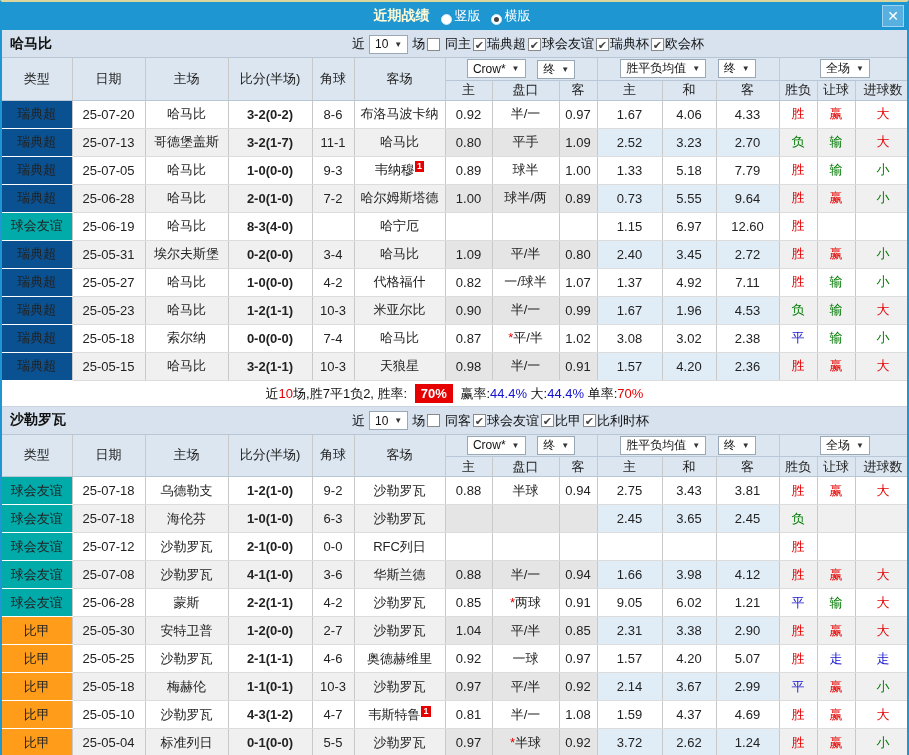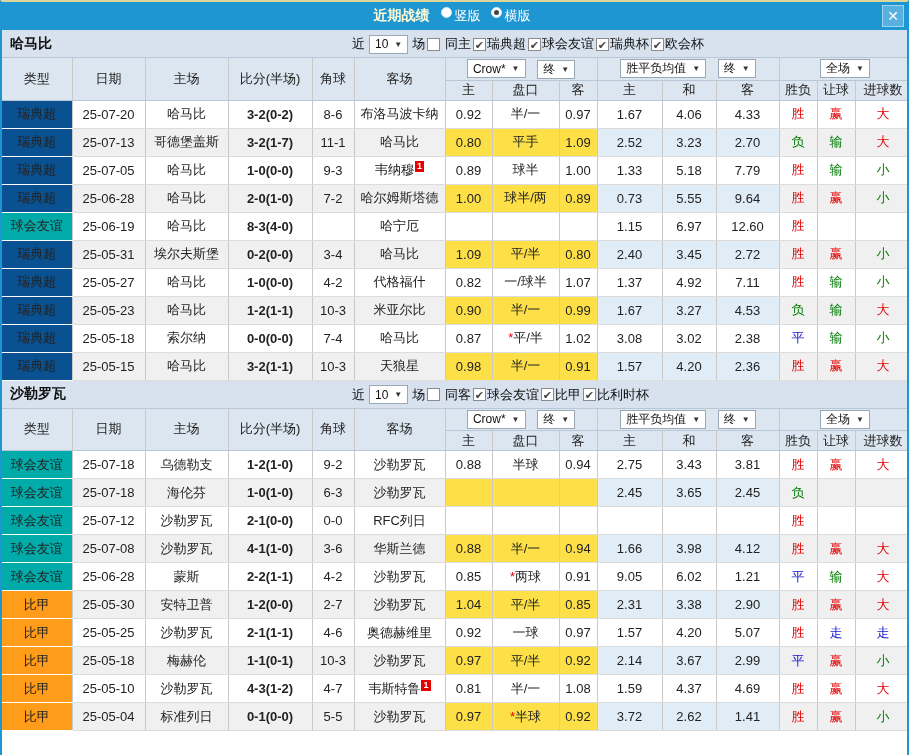--- a/index.html
+++ b/index.html
@@ -5,21 +5,21 @@
   * { box-sizing: border-box; }
   html,body { margin:0; padding:0; background:#fff; }
   .window {
     width:909px; height:755px; position:relative; overflow:hidden;
     border-left:2px solid #1e96d2; border-right:2px solid #1e96d2; border-top:2px solid #ddd69c;
     font-family:"Liberation Sans","DejaVu Sans",sans-serif; background:#fff;
   }
   
   .titlebar { height:28px; background:#1e96d2; display:flex; align-items:center; justify-content:center; position:relative; }
   .title { color:#fffbd6; font-weight:bold; font-size:14px; margin-right:6px; }
-  .radio { display:inline-flex; align-items:flex-start; color:#fff; font-size:13px; margin:0 5px; cursor:pointer; }
+  .radio { display:inline-flex; align-items:flex-end; color:#fff; font-size:13px; margin:0 5px; cursor:pointer; }
   .radio-dot { width:11px; height:11px; border-radius:50%; background:#fff; border:1px solid #cfe8f6; margin-right:3px; position:relative; }
   .radio-dot.selected::after { content:""; position:absolute; left:2px; top:2px; width:5px; height:5px; border-radius:50%; background:#444; }
   .close-btn { position:absolute; right:3px; top:3px; width:22px; height:22px; background:#58b0e0; border:1px solid #9ed4f2;
     color:#fff; font-weight:bold; text-align:center; line-height:20px; font-size:14px; cursor:pointer; }
   
   .section-header { height:28px; background:#d7e2ee; border-bottom:1px solid #b9c6d6; position:relative; display:flex; align-items:center; }
   .team-name { font-weight:bold; font-size:14px; color:#111; padding-left:8px; }
   .filters { position:absolute; left:350px; top:0; height:28px; display:flex; align-items:center; font-size:13px; color:#111; }
   .cb { display:inline-flex; align-items:center; margin-left:2px; cursor:pointer; }
   .box { width:13px; height:13px; background:#fff; border:1px solid #8a8a8a; margin-right:1px; font-size:11px; line-height:12px;
@@ -30,21 +30,21 @@
   
   table.grid { border-collapse:collapse; table-layout:fixed; width:100%; }
   .grid th, .grid td { border-right:1px solid #c9c9c9; border-bottom:1px solid #dcdcdc; text-align:center; padding:0;
     overflow:hidden; white-space:nowrap; }
   .grid thead th { background:#dce6f0; font-weight:normal; color:#222; font-size:13px; border-bottom:1px solid #b9c6d6; }
   .head-top th { height:22px; }
   .head-sub th { height:20px; }
   .grid tbody td { height:28px; font-size:13px; color:#222; background:#fff; }
   tr.even td { background:#f0f0f0; }
   td.type-cell { color:#fff; border-bottom:1px solid #fff; font-size:13px; }
-  td.odds-cell { background:#fdf8ee; } tr.even td.odds-cell { background:#fde047; }
+  td.odds-cell { background:#fdf8ee; } tr.even td.odds-cell { background:#e5e5e5; }
   td.avg-cell { background:#e9f4fb; } tr.even td.avg-cell { background:#e0edf7; }
   .team-hl { color:#008000; }
   td.score-cell { color:#e60000;font-weight:bold; }
   .star { color:#e60000; }
   .badge { display:inline-block; background:#e60000; color:#fff; font-size:9px; line-height:11px; padding:0 2px;
     margin-left:1px; vertical-align:top; font-weight:bold; }
   
   .summary { height:26px; line-height:26px; text-align:center; font-size:13px; color:#111; border-bottom:1px solid #c9d4e0; background:#fff; }
   .summary .red { color:#e60000; }
   .summary .blue { color:#1414d2; }
@@ -283,21 +283,21 @@
             <td class="type-cell" style="background:#0a5191">瑞典超</td>
             <td>25-05-23</td>
             <td class="team-hl">哈马比</td>
             <td class="score-cell">1-2(1-1)</td>
             <td>10-3</td>
             <td>米亚尔比</td>
             <td class="odds-cell">0.90</td>
             <td class="odds-cell">半/一</td>
             <td class="odds-cell">0.99</td>
             <td class="avg-cell">1.67</td>
-            <td class="avg-cell">3.27</td>
+            <td class="avg-cell">1.96</td>
             <td class="avg-cell">4.53</td>
             <td style="color:#007a00">负</td>
             <td style="color:#007a00">输</td>
             <td style="color:#e60000">大</td>
           </tr>
           <tr class="odd">
             <td class="type-cell" style="background:#0a5191">瑞典超</td>
             <td>25-05-18</td>
             <td>索尔纳</td>
             <td class="score-cell">0-0(0-0)</td>
@@ -325,20 +325,27 @@
             <td class="odds-cell">0.91</td>
             <td class="avg-cell">1.57</td>
             <td class="avg-cell">4.20</td>
             <td class="avg-cell">2.36</td>
             <td style="color:#e60000">胜</td>
             <td style="color:#e60000">赢</td>
             <td style="color:#e60000">大</td>
           </tr>
         </tbody>
     </table>
+    <div class="summary">
+      <span>近</span><span class="red">10</span><span>场,胜7平1负2, 胜率:</span>
+      <span class="rate-badge">70%</span>
+      <span>赢率:</span><span class="blue">44.4%</span>
+      <span>大:</span><span class="blue">44.4%</span>
+      <span>单率:</span><span class="red">70%</span>
+    </div>
   </div>
 
   <div class="section">
     <div class="section-header">
       <span class="team-name">沙勒罗瓦</span>
       <span class="filters">
         <span>近</span>
         <span class="select">
             <span>10</span>
             <span class="arrow">▼</span>
@@ -581,21 +588,21 @@
             <td>25-05-04</td>
             <td>标准列日</td>
             <td class="score-cell">0-1(0-0)</td>
             <td>5-5</td>
             <td class="team-hl">沙勒罗瓦</td>
             <td class="odds-cell">0.97</td>
             <td class="odds-cell"><span class="star">*</span>半球</td>
             <td class="odds-cell">0.92</td>
             <td class="avg-cell">3.72</td>
             <td class="avg-cell">2.62</td>
-            <td class="avg-cell">1.41</td>
+            <td class="avg-cell">1.24</td>
             <td style="color:#e60000">胜</td>
             <td style="color:#e60000">赢</td>
             <td style="color:#007a00">小</td>
           </tr>
         </tbody>
     </table>
   </div>
 
 </div>
 

